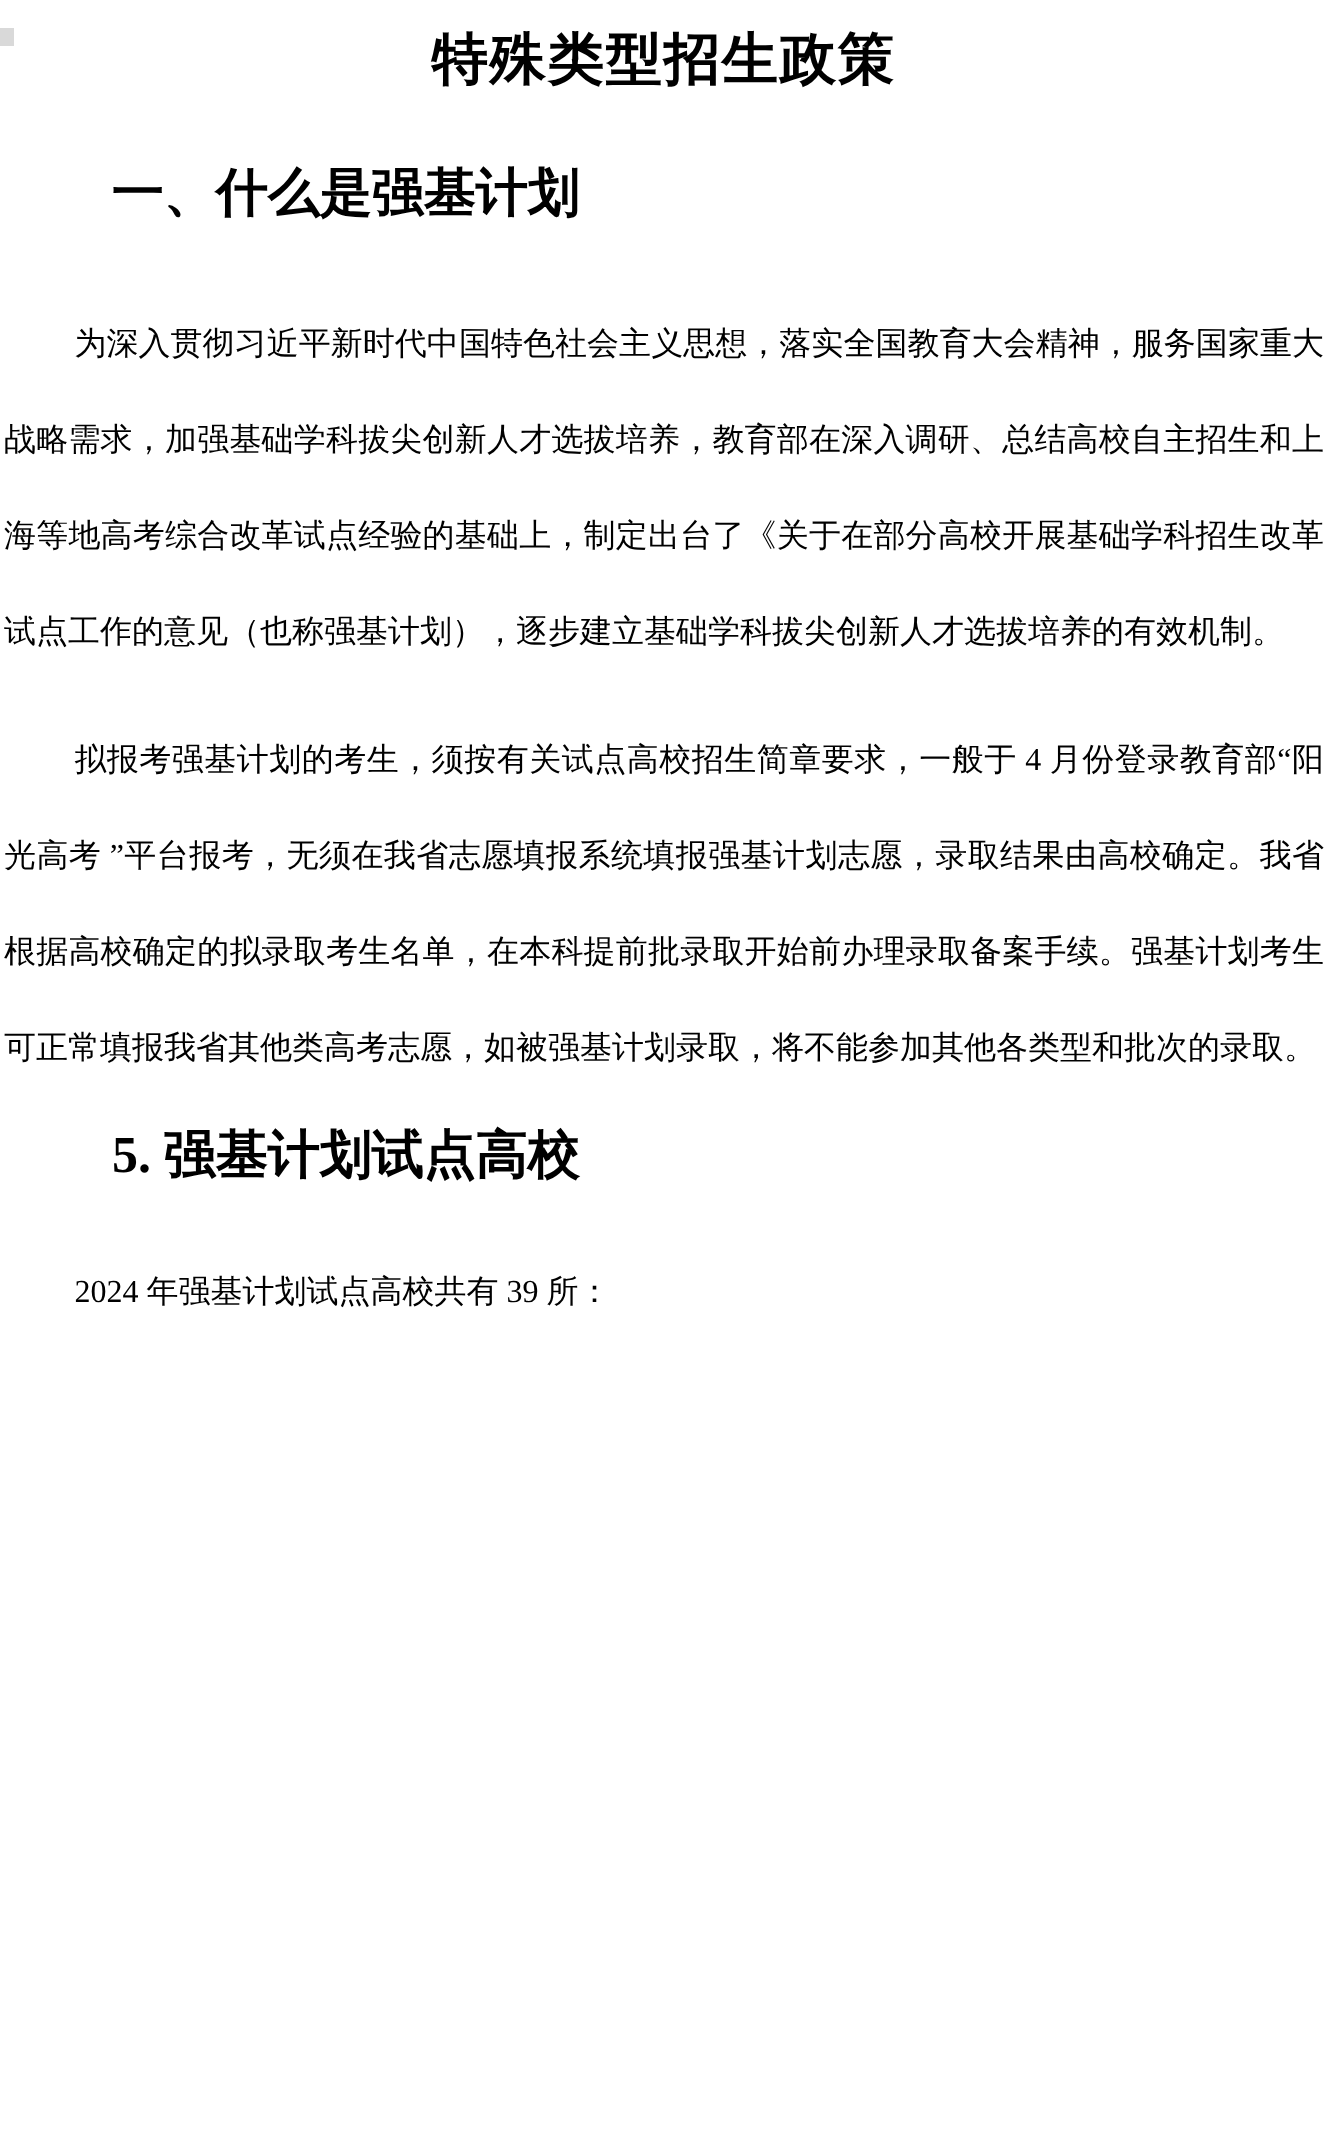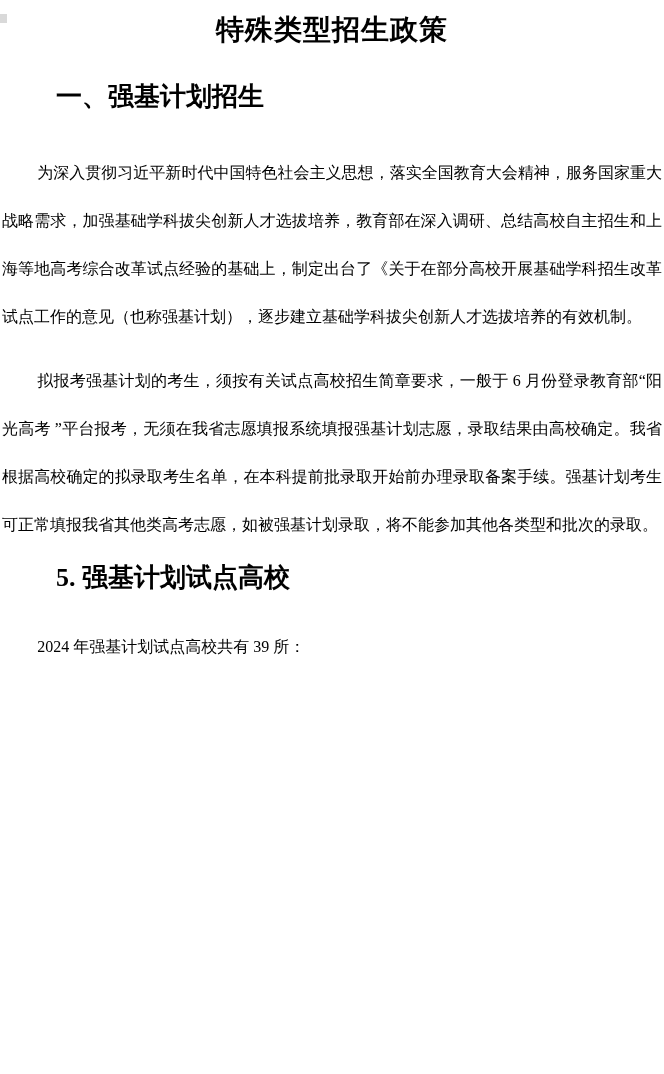--- a/index.html
+++ b/index.html
@@ -71,23 +71,23 @@
   }
 </style>
 </head>
 <body>
 
 <div class="page">
   <div class="scan-artifact"></div>
 
   <h1 class="doc-title">特殊类型招生政策</h1>
 
-  <h2 class="section-heading">一、强基计划招生</h2>
+  <h2 class="section-heading">一、什么是强基计划</h2>
 
 
   <p class="body-para">为深入贯彻习近平新时代中国特色社会主义思想，落实全国教育大会精神，服务国家重大战略需求，加强基础学科拔尖创新人才选拔培养，教育部在深入调研、总结高校自主招生和上海等地高考综合改革试点经验的基础上，制定出台了《关于在部分高校开展基础学科招生改革试点工作的意见（也称强基计划），逐步建立基础学科拔尖创新人才选拔培养的有效机制。</p>
 
-  <p class="body-para para-2">拟报考强基计划的考生，须按有关试点高校招生简章要求，一般于 6 月份登录教育部“阳光高考 ”平台报考，无须在我省志愿填报系统填报强基计划志愿，录取结果由高校确定。我省根据高校确定的拟录取考生名单，在本科提前批录取开始前办理录取备案手续。强基计划考生可正常填报我省其他类高考志愿，如被强基计划录取，将不能参加其他各类型和批次的录取。</p>
+  <p class="body-para para-2">拟报考强基计划的考生，须按有关试点高校招生简章要求，一般于 4 月份登录教育部“阳光高考 ”平台报考，无须在我省志愿填报系统填报强基计划志愿，录取结果由高校确定。我省根据高校确定的拟录取考生名单，在本科提前批录取开始前办理录取备案手续。强基计划考生可正常填报我省其他类高考志愿，如被强基计划录取，将不能参加其他各类型和批次的录取。</p>
 
   <h3 class="subsection-heading second">5. 强基计划试点高校</h3>
 
   <p class="body-para last">2024 年强基计划试点高校共有 39 所：</p>
 </div>
 
 </body></html>

